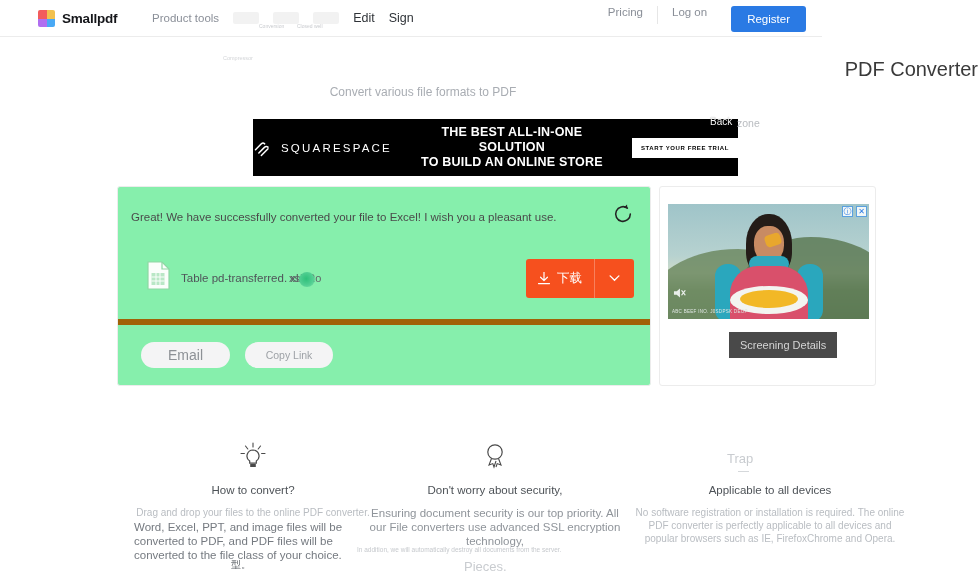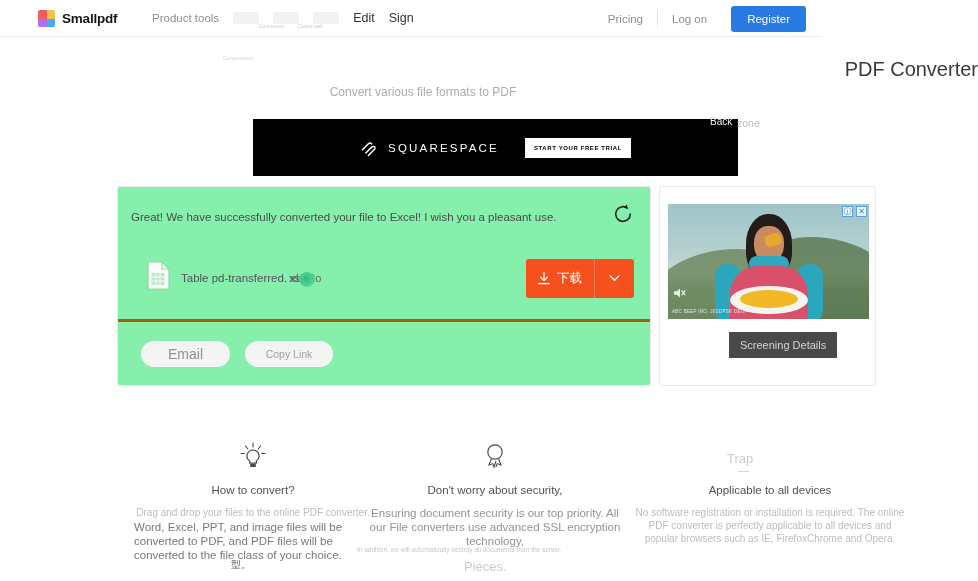--- a/index.html
+++ b/index.html
@@ -39,21 +39,21 @@
   .nav-left .nav-strong { color: #2f3338; font-size: 12.5px; }
   .ghost-chip {
     width: 26px; height: 12px; background: #f2f2f2; border-radius: 2px;
     display: inline-block;
   }
   .ghost-label {
     position: absolute; font-size: 5px; color: #c9cbcf; white-space: nowrap;
   }
   .nav-right {
     position: absolute; right: 16px; top: 6px;
-    display: flex; align-items: center; gap: 0px;
+    display: flex; align-items: flex-start; gap: 0px;
   }
   .nav-right .nav-item { color: #8a8f98; font-size: 11.5px; padding: 0 14px; }
   .nav-div { width: 1px; height: 18px; background: #e6e6e6; }
   .btn-register {
     background: #2a7ae4; color: #fff; font-size: 11.5px;
     padding: 7px 16px; border-radius: 3px; border: none;
     margin-left: 10px; cursor: pointer;
   }
 
   
@@ -127,21 +127,21 @@
     border-radius: 3px; overflow: hidden; height: 39px; cursor: pointer;
   }
   .dl-main {
     display: flex; align-items: center; gap: 7px; padding: 0 12px; color: #fff;
     font-size: 12.5px;
   }
   .dl-sep { width: 1px; background: rgba(255,255,255,.28); }
   .dl-caret { display: flex; align-items: center; padding: 0 14px; color: #fff; }
   .card-footer {
     position: absolute; left: 0; bottom: 0; width: 100%; height: 66px;
-    border-top: 3px solid #a16207; display: flex; align-items: center;
+    border-top: 6px solid #a16207; display: flex; align-items: center;
     padding-left: 23px; gap: 15px;
   }
   .pill {
     background: #f4f4f5; border-radius: 16px; border: none; cursor: pointer;
     color: #9a9ea3;
   }
   .pill-email { width: 89px; height: 26px; font-size: 14px; color: #8d9196; }
   .pill-copy  { width: 88px; height: 26px; font-size: 10.5px; color: #9ea2a7; }
 
   
@@ -239,20 +239,24 @@
 <div class="page-sub">Convert various file formats to PDF</div>
 <div class="ghost-compressor">Compressor</div>
 
 <div class="banner">
   <div class="sq-brand">
     <svg width="20" height="20" viewBox="0 0 24 24">
       <path d="M3 14 L10 7 a3 3 0 0 1 4 0 M7 18 L14 11 a3 3 0 0 1 4 0 M10 21 L18 13" stroke="#fff" stroke-width="1.8" fill="none" stroke-linecap="round"></path>
     </svg>
     <span class="sq-name">SQUARESPACE</span>
   </div>
+  <div class="banner-copy">
+    <div>THE BEST ALL-IN-ONE SOLUTION</div>
+    <div>TO BUILD AN ONLINE STORE</div>
+  </div>
   <div class="banner-cta">START YOUR FREE TRIAL</div>
 </div>
 <div class="overlay-back">Back</div>
 <div class="overlay-zone">zone</div>
 
 <div class="result-card">
 
   <div class="result-msg">Great! We have successfully converted your file to Excel! I wish you a pleasant use.</div>
 
   <span class="restart-icon">

